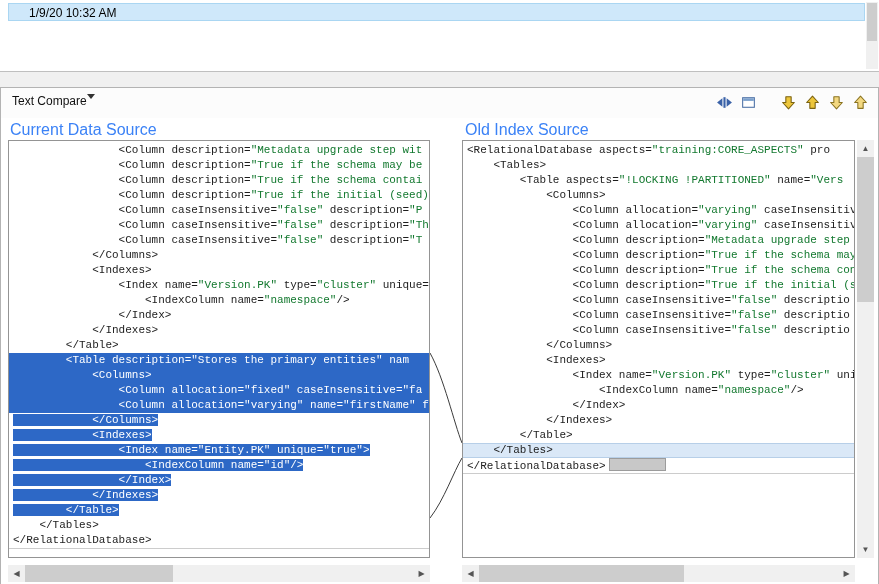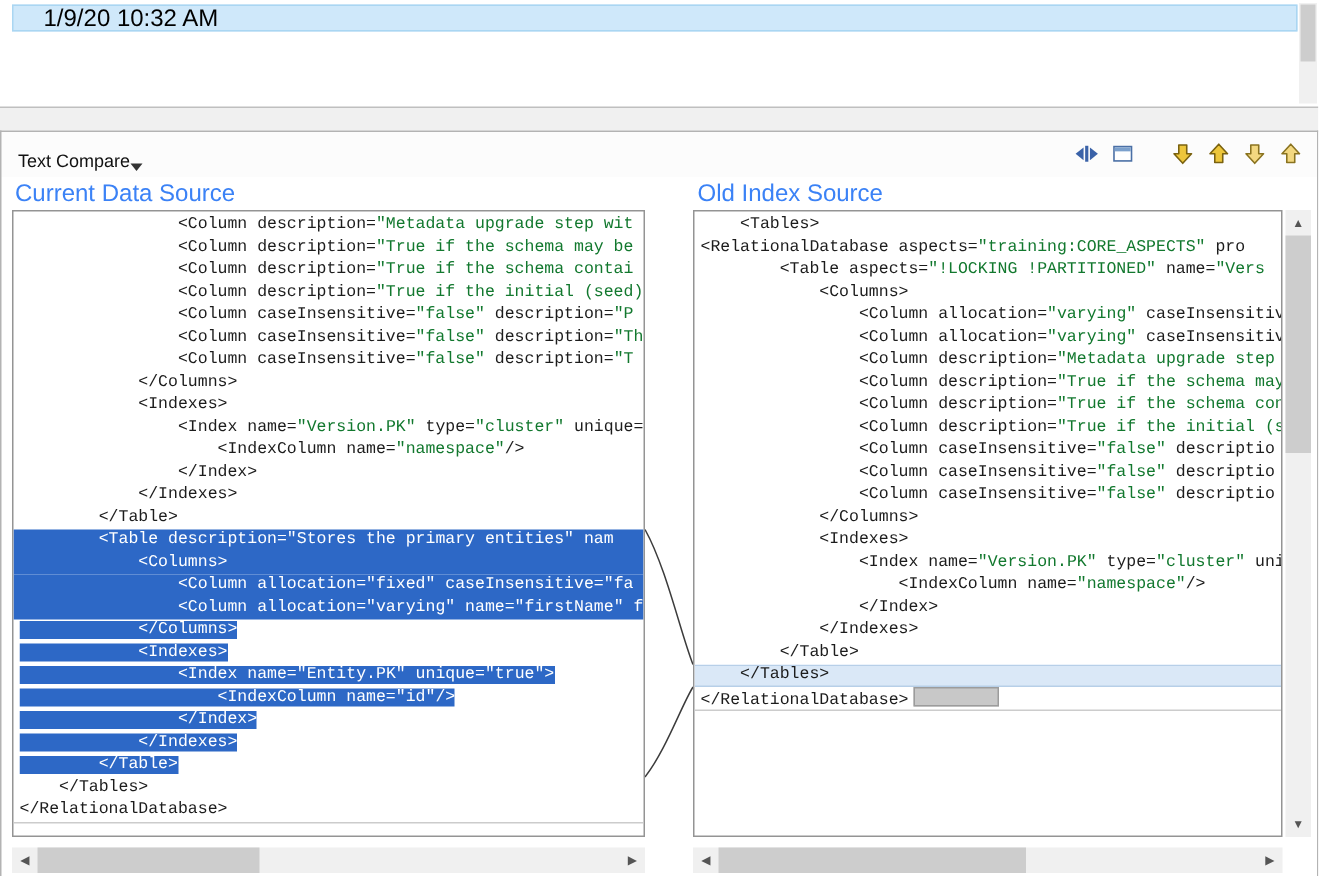--- a/index.html
+++ b/index.html
@@ -1,32 +1,32 @@
 <!DOCTYPE html>
 <html style="--sel: #2d68c6; --str: #12782e; --band: #dae8f7; --hist-sel: #cfe8fa;"><head>
 <meta charset="utf-8">
 <style>
   *{margin:0;padding:0;box-sizing:border-box}
   html,body{background:#fff}
   body{font-family:"Liberation Sans",sans-serif}
   .screen{position:relative;width:879px;height:584px;background:#fff;overflow:hidden}
 
   
-  .hrow{position:absolute;left:8px;width:857px;height:18px;line-height:18px;font-size:16px;color:#000;padding-left:20px}
+  .hrow{position:absolute;left:8px;width:857px;height:18px;line-height:18px;font-size:12px;color:#000;padding-left:20px}
   .sel-row{background:var(--hist-sel,#cfe8fa);border:1px solid #aad6f2}
   .hist-scroll{position:absolute;left:866px;top:2px;width:12px;height:67px;background:#f0f0f0}
   .hist-thumb{position:absolute;left:1px;top:1px;width:10px;height:38px;background:#cdcdcd}
   .hint{position:absolute;top:54px;right:13px;font-size:12px;color:#000}
   .sep{position:absolute;top:71px;left:0;width:879px;height:1px;background:#bfbfbf}
   .gap-band{position:absolute;top:72px;left:0;width:879px;height:15px;background:#f0f0f0}
   .lower-frame{position:absolute;top:87px;left:0;width:879px;height:497px;border:1px solid #b3b3b3;border-bottom:none;pointer-events:none}
 
   
   .toolbar{position:absolute;top:88px;left:1px;width:877px;height:30px;background:#fcfcfc}
-  .tc-dd{position:absolute;left:11px;top:6px;height:20px;display:flex;align-items:flex-end;gap:0;font-size:12px;color:#111;cursor:default}
+  .tc-dd{position:absolute;left:11px;top:6px;height:20px;display:flex;align-items:flex-start;gap:0;font-size:12px;color:#111;cursor:default}
   .dd-tri{width:0;height:0;border-left:4px solid transparent;border-right:4px solid transparent;border-top:5px solid #333}
   .icons{position:absolute;right:7px;top:3px;display:flex;align-items:center;gap:2px}
   .icon-btn{width:22px;height:22px;background:transparent;border:none;display:flex;align-items:center;justify-content:center;padding:0}
   .icon-btn svg{width:17px;height:17px}
   .icon-spacer{width:14px}
 
   
   .hdr{position:absolute;top:122px;font-size:16px;color:#3b82f6;height:16px;line-height:16px}
   .hdr-left{left:10px}
   .hdr-right{left:465px}
@@ -152,22 +152,22 @@
       <div class="code-line"><span class="code-text">&lt;/RelationalDatabase&gt;</span></div>
       <div class="doc-end"></div>
     </div>
 
   <svg class="gutter" width="32" height="418" viewBox="0 0 32 418">
     <path d="M0,213 C14,238 24,283 32,303" fill="none" stroke="#3c3c3c" stroke-width="1"></path>
     <path d="M0,378 C14,360 24,331 32,318" fill="none" stroke="#3c3c3c" stroke-width="1"></path>
   </svg>
 
   <div class="pane pane-right" id="pane-right">
+      <div class="code-line"><span class="code-text">&lt;RelationalDatabase aspects=<span class="str">"training:CORE_ASPECTS"</span> pro</span></div>
       <div class="code-line"><span class="code-text">    &lt;Tables&gt;</span></div>
-      <div class="code-line"><span class="code-text">&lt;RelationalDatabase aspects=<span class="str">"training:CORE_ASPECTS"</span> pro</span></div>
       <div class="code-line"><span class="code-text">        &lt;Table aspects=<span class="str">"!LOCKING !PARTITIONED"</span> name=<span class="str">"Vers</span></span></div>
       <div class="code-line"><span class="code-text">            &lt;Columns&gt;</span></div>
       <div class="code-line"><span class="code-text">                &lt;Column allocation=<span class="str">"varying"</span> caseInsensitiv</span></div>
       <div class="code-line"><span class="code-text">                &lt;Column allocation=<span class="str">"varying"</span> caseInsensitiv</span></div>
       <div class="code-line"><span class="code-text">                &lt;Column description=<span class="str">"Metadata upgrade step</span></span></div>
       <div class="code-line"><span class="code-text">                &lt;Column description=<span class="str">"True if the schema may</span></span></div>
       <div class="code-line"><span class="code-text">                &lt;Column description=<span class="str">"True if the schema con</span></span></div>
       <div class="code-line"><span class="code-text">                &lt;Column description=<span class="str">"True if the initial (s</span></span></div>
       <div class="code-line"><span class="code-text">                &lt;Column caseInsensitive=<span class="str">"false"</span> descriptio</span></div>
       <div class="code-line"><span class="code-text">                &lt;Column caseInsensitive=<span class="str">"false"</span> descriptio</span></div>

